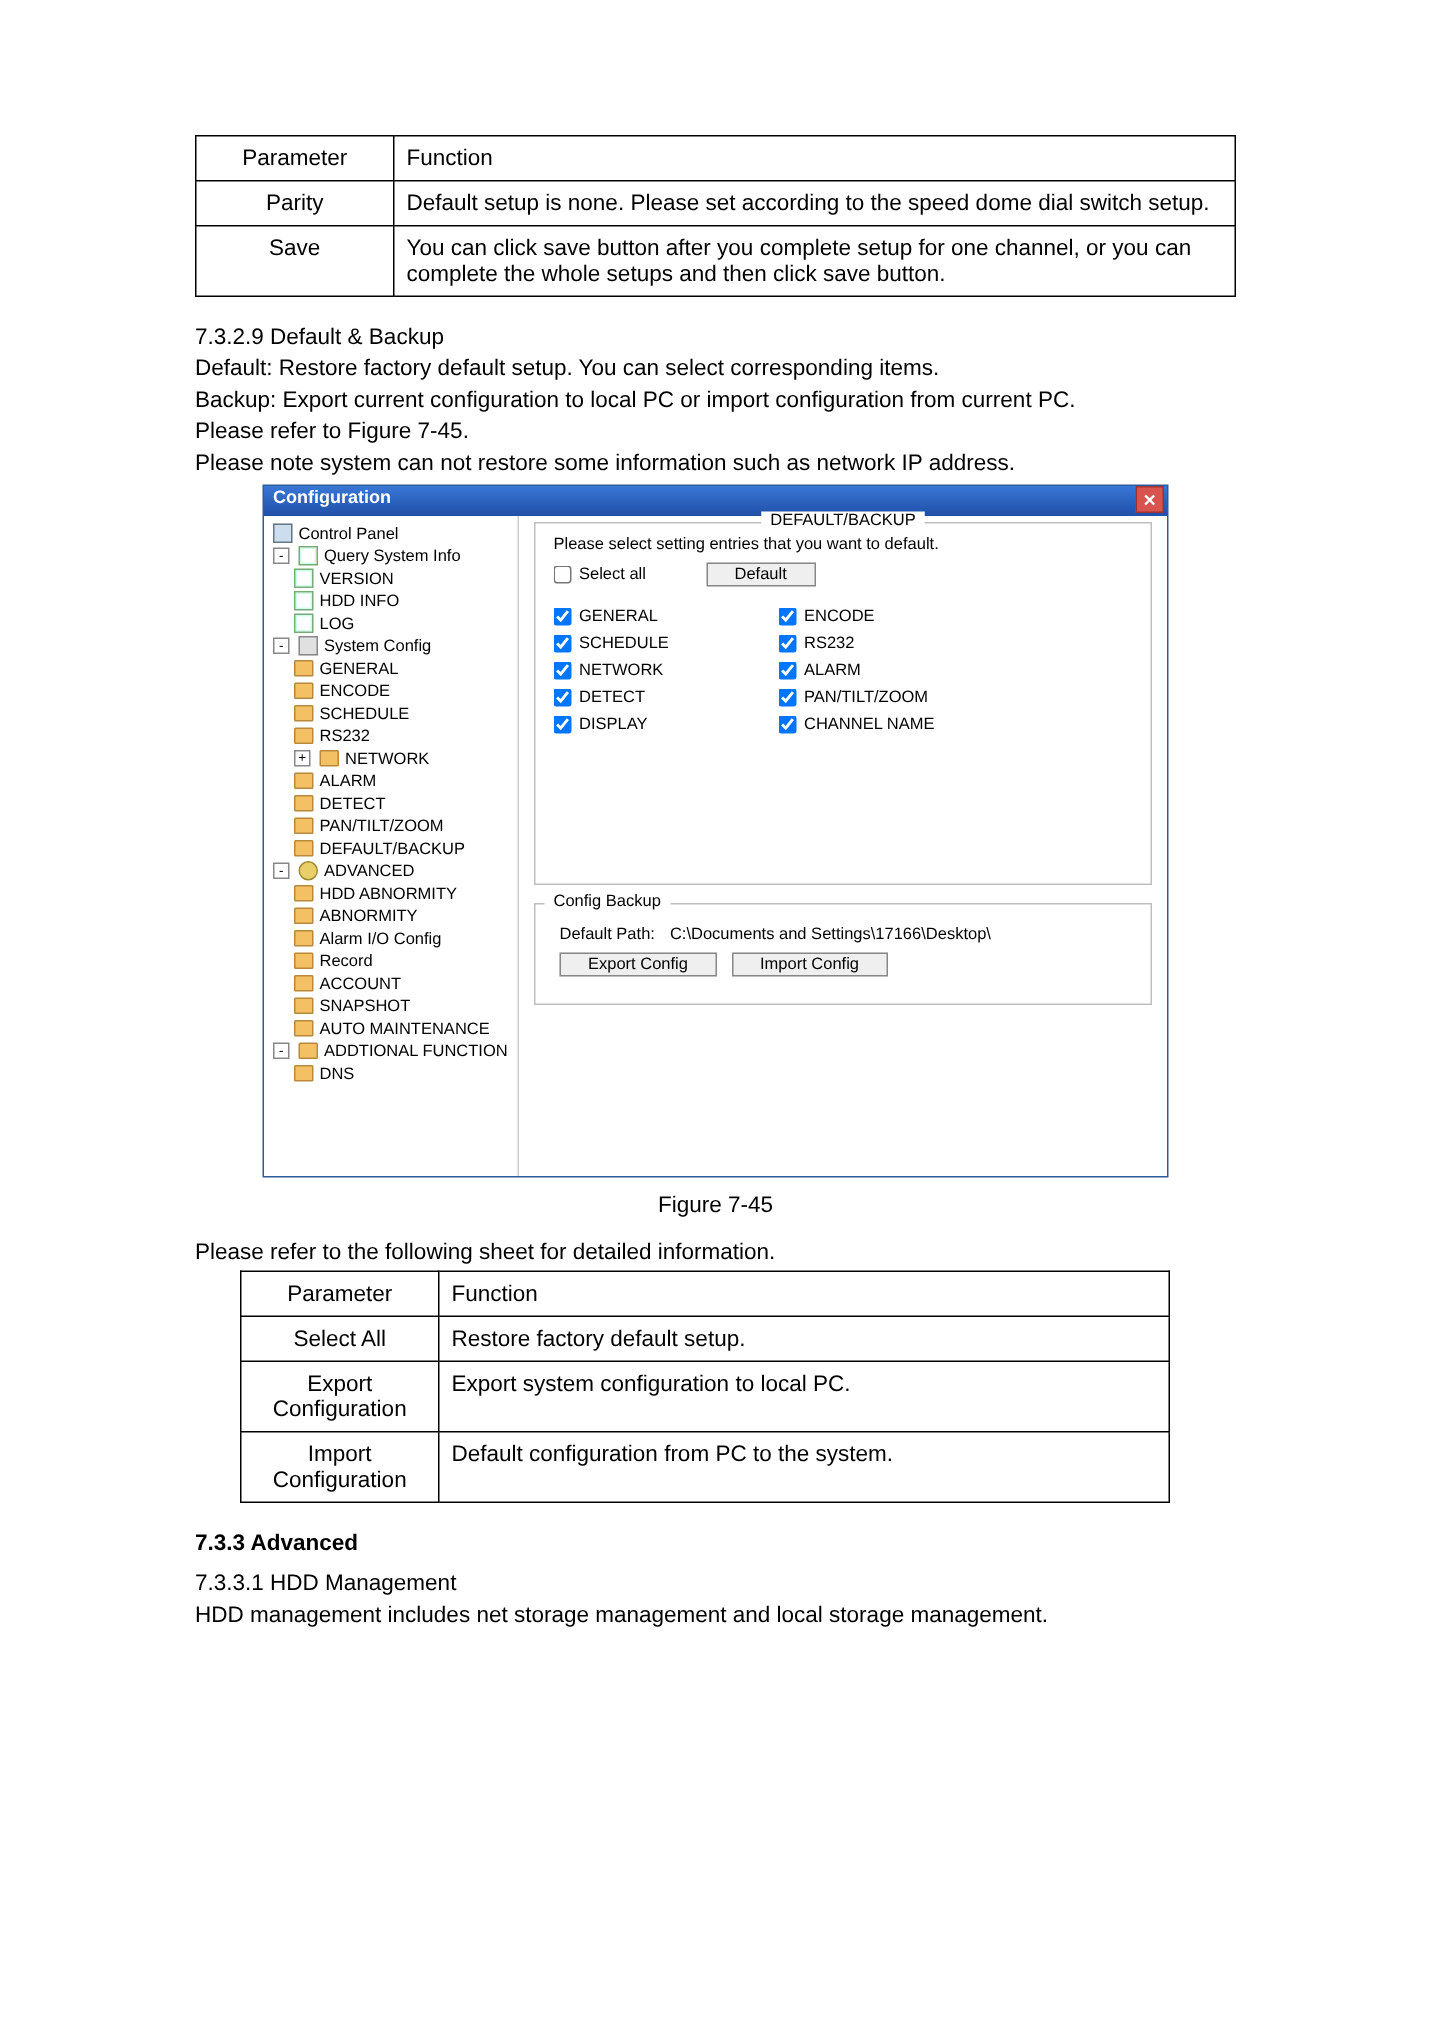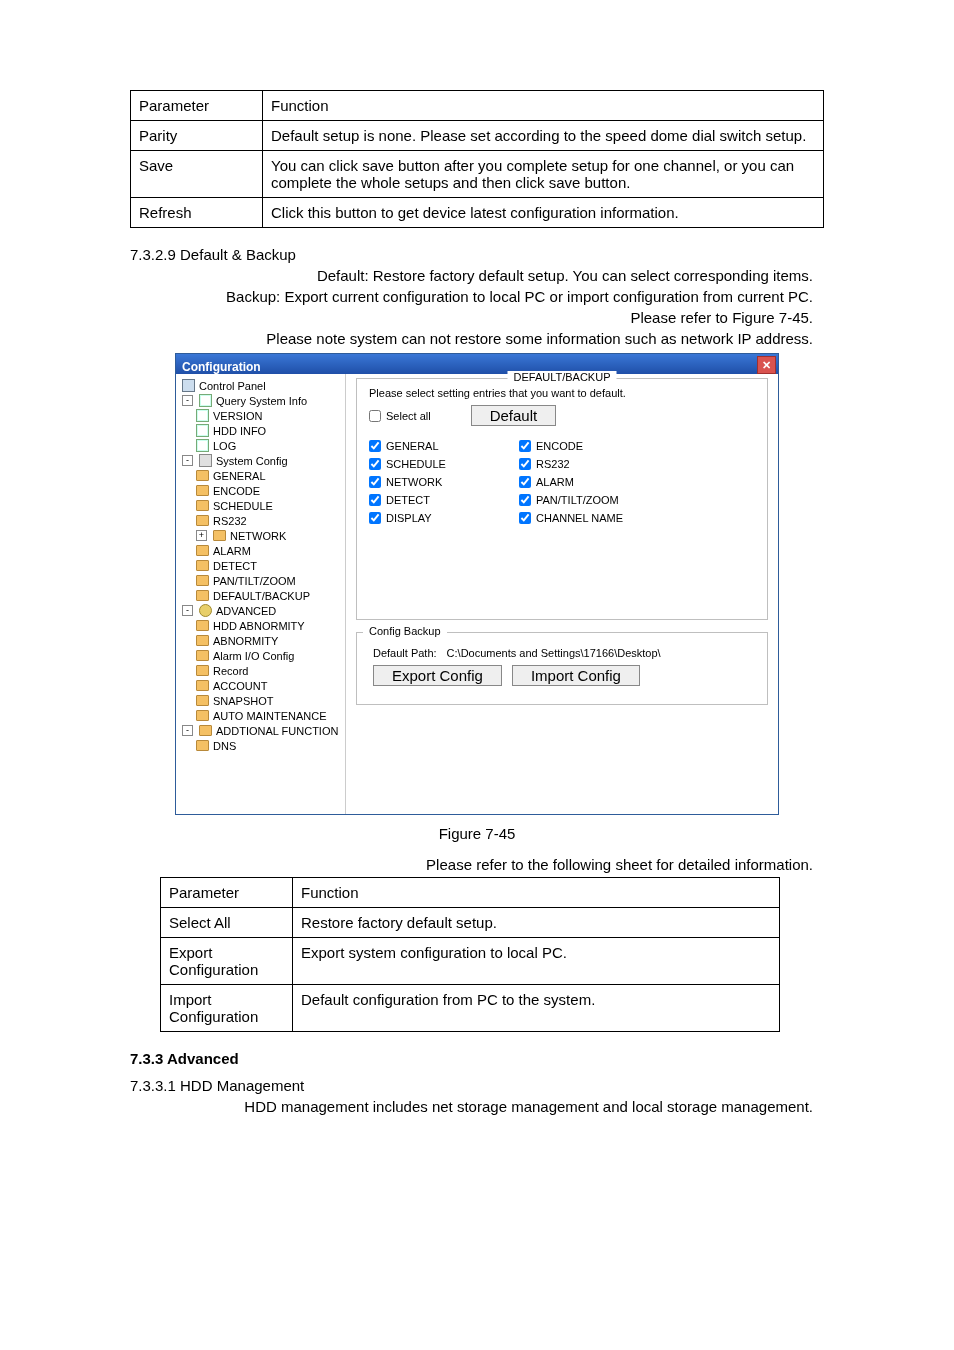--- a/index.html
+++ b/index.html
@@ -21,41 +21,41 @@
     margin-bottom: 18px;
   }
   table.param-table td, table.param-table th {
     border: 1px solid #000;
     padding: 6px 8px;
     text-align: left;
     vertical-align: top;
     font-size: 15px;
     font-weight: normal;
   }
-  table.param-table .col1 { width: 115px; }
+  table.param-table .col1 { width: 115px; text-align: center; }
   .h4 { font-size: 15px; margin: 10px 0 4px 0; }
-  .p { margin: 4px 11px; text-align: right; }
+  .p { margin: 4px 0; }
   .bold { font-weight: bold; }
   .figure-caption { text-align:center; margin: 10px 0 14px 0; font-size:15px; }
 
   
   .shot {
     width: 602px;
     margin: 6px auto 0 auto;
     border: 1px solid #2e5c9a;
     font-family: Tahoma, Arial, sans-serif;
     font-size: 11px;
     color: #000;
   }
   .shot-titlebar {
     background: linear-gradient(#3a77d6, #1f4fa8);
     color: #fff;
     height: 20px;
     display:flex;
-    align-items:flex-end;
+    align-items:flex-start;
     padding: 0 2px 0 6px;
     font-weight: bold;
     font-size: 12px;
     justify-content: space-between;
   }
   .shot-close {
     width: 17px; height:16px;
     background:#d9534f;
     border:1px solid #a03030;
     color:#fff;
@@ -115,21 +115,21 @@
     font-size:11px;
   }
   .legend-center { left:50%; transform:translateX(-50%); }
   .selectall-row {
     display:flex; align-items:center; gap:40px; margin:6px 0 14px 0;
   }
   .win-btn {
     border:1px solid #888;
     background:#efefef;
     padding:1px 18px;
-    font-size:15px;
+    font-size:11px;
     font-family:inherit;
     text-align:center;
   }
   .checks {
     display:grid;
     grid-template-columns: 150px 180px;
     row-gap:6px;
   }
   .chk { display:flex;align-items:center;gap:5px;font-size:11px; }
   .chk input { margin:0; width:12px;height:12px; }
@@ -146,24 +146,20 @@
       <td class="col1">Parameter</td>
       <td>Function</td>
     </tr>
     <tr>
       <td class="col1">Parity</td>
       <td>Default setup is none. Please set according to the speed dome dial switch setup.</td>
     </tr>
     <tr>
       <td class="col1">Save</td>
       <td>You can click save button after you complete setup for one channel, or you can complete the whole setups and then click save button.</td>
-    </tr>
-    <tr>
-      <td class="col1">Refresh</td>
-      <td>Click this button to get device latest configuration information.</td>
     </tr>
   </tbody>
     </table>
 
   <div class="h4">7.3.2.9  Default &amp; Backup</div>
   <div class="p">Default: Restore factory default setup. You can select corresponding items.</div>
   <div class="p">Backup: Export current configuration to local PC or import configuration from current PC.</div>
   <div class="p">Please refer to Figure 7-45.</div>
   <div class="p">Please note system can not restore some information such as network IP address.</div>
 

